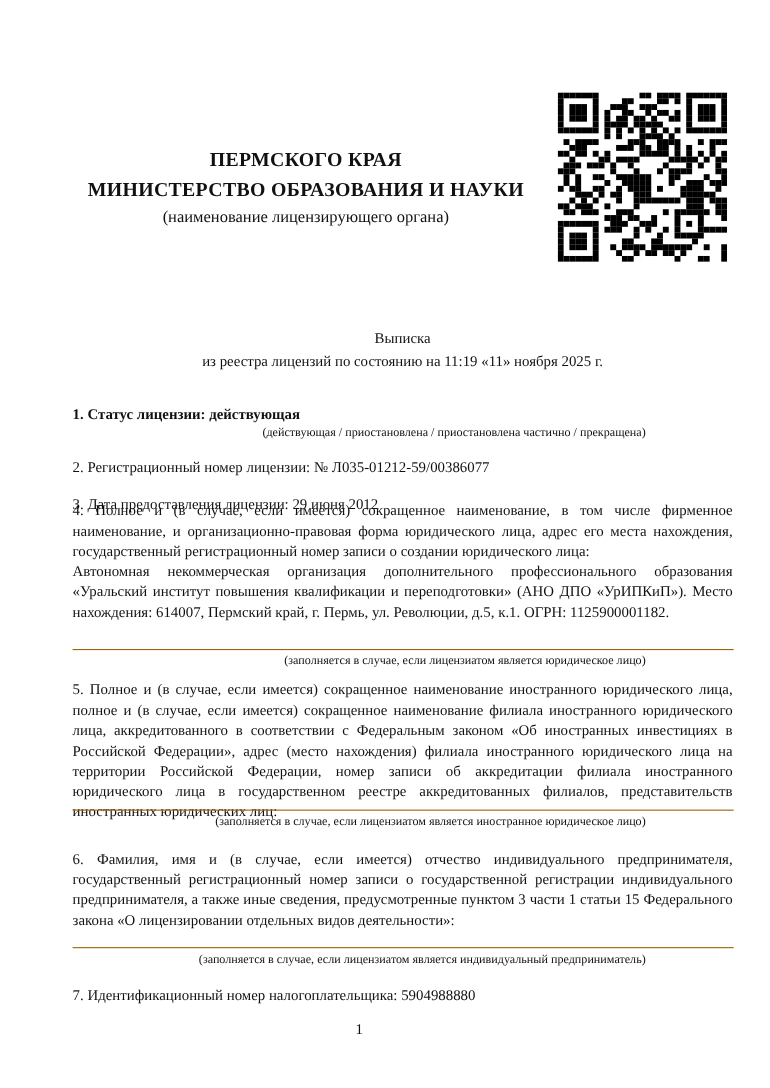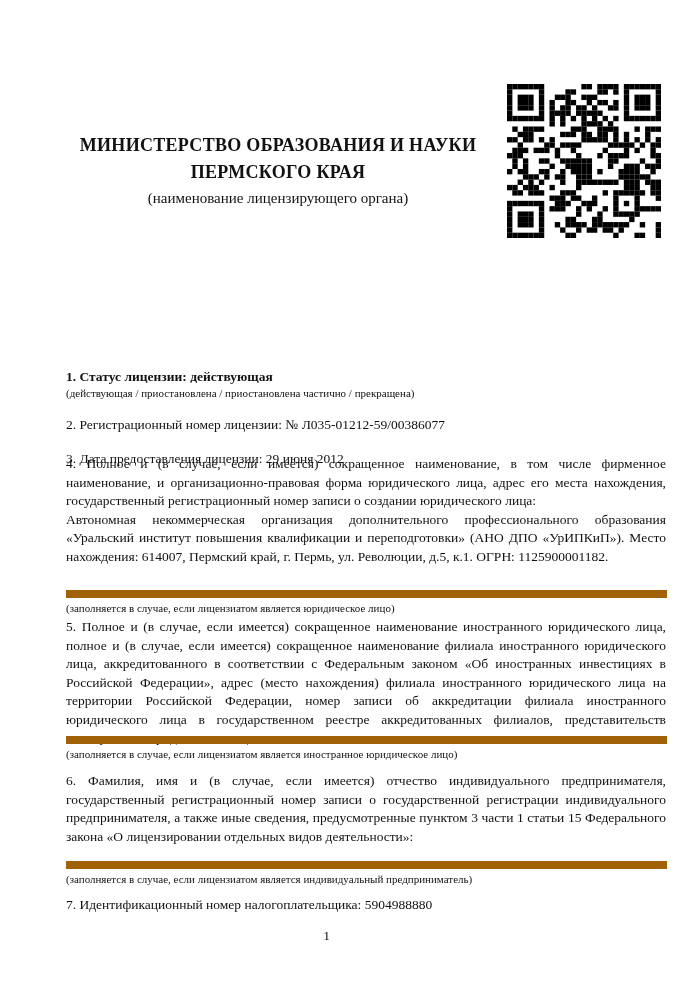--- a/index.html
+++ b/index.html
@@ -55,26 +55,26 @@
     font-size: 13.5px;
     line-height: 18.5px;
   }
   .para { text-align: justify; }
 
   .small-caption {
     position: absolute;
     left: 66px; width: 601px;
     box-sizing: border-box;
     padding-right: 80px;
-    text-align: left;
+    text-align: right;
     font-size: 11px;
     line-height: 14px;
   }
   .ruled {
-    border-top: 8px solid #a16207;
+    border-top: 1px solid #a16207;
     padding-top: 3px;
   }
 
   #item1 { top: 368px; font-weight: bold; }
   #caption1 { top: 386px; }
   #item2 { top: 416px; }
   #item3 { top: 450px; }
   #item4 { top: 455px; }
   #rule-caption-jur { top: 590px; }
   #item5 { top: 618px; }
@@ -92,22 +92,22 @@
     font-size: 13.5px;
     line-height: 18px;
   }
 </style>
 </head>
 <body>
 
 <div class="page">
 
   <header class="letterhead">
+    <div class="ministry-line">ПЕРМСКОГО КРАЯ</div>
     <div class="ministry-line">МИНИСТЕРСТВО ОБРАЗОВАНИЯ И НАУКИ</div>
-    <div class="ministry-line">ПЕРМСКОГО КРАЯ</div>
     <div class="org-caption">(наименование лицензирующего органа)</div>
   </header>
 
   <div class="qr" id="qr"><svg xmlns="http://www.w3.org/2000/svg" width="154" height="154" viewBox="0 0 154 154">
         <rect width="154" height="154" fill="#fff"></rect>
         <rect x="0.00" y="0.00" width="5.37" height="5.37" fill="#000"></rect>
         <rect x="5.31" y="0.00" width="5.37" height="5.37" fill="#000"></rect>
         <rect x="10.62" y="0.00" width="5.37" height="5.37" fill="#000"></rect>
         <rect x="15.93" y="0.00" width="5.37" height="5.37" fill="#000"></rect>
         <rect x="21.24" y="0.00" width="5.37" height="5.37" fill="#000"></rect>
@@ -516,20 +516,24 @@
         <rect x="26.55" y="148.69" width="5.37" height="5.37" fill="#000"></rect>
         <rect x="31.86" y="148.69" width="5.37" height="5.37" fill="#000"></rect>
         <rect x="58.41" y="148.69" width="5.37" height="5.37" fill="#000"></rect>
         <rect x="63.72" y="148.69" width="5.37" height="5.37" fill="#000"></rect>
         <rect x="106.21" y="148.69" width="5.37" height="5.37" fill="#000"></rect>
         <rect x="127.45" y="148.69" width="5.37" height="5.37" fill="#000"></rect>
         <rect x="132.76" y="148.69" width="5.37" height="5.37" fill="#000"></rect>
         <rect x="148.69" y="148.69" width="5.37" height="5.37" fill="#000"></rect>
       </svg></div>
 
+  <div class="doc-title">
+    <div>Выписка</div>
+    <div>из реестра лицензий по состоянию на 11:19 «11» ноября 2025 г.</div>
+  </div>
 
   <div class="item" id="item1">1. Статус лицензии: действующая</div>
   <div class="small-caption" id="caption1">(действующая / приостановлена / приостановлена частично / прекращена)</div>
 
   <div class="item" id="item2">2. Регистрационный номер лицензии: № Л035-01212-59/00386077</div>
 
   <div class="item" id="item3">3. Дата предоставления лицензии: 29 июня 2012</div>
 
   <div class="item" id="item4">
     <div class="para">4. Полное и (в случае, если имеется) сокращенное наименование, в том числе фирменное наименование, и организационно-правовая форма юридического лица, адрес его места нахождения, государственный регистрационный номер записи о создании юридического лица:</div>

